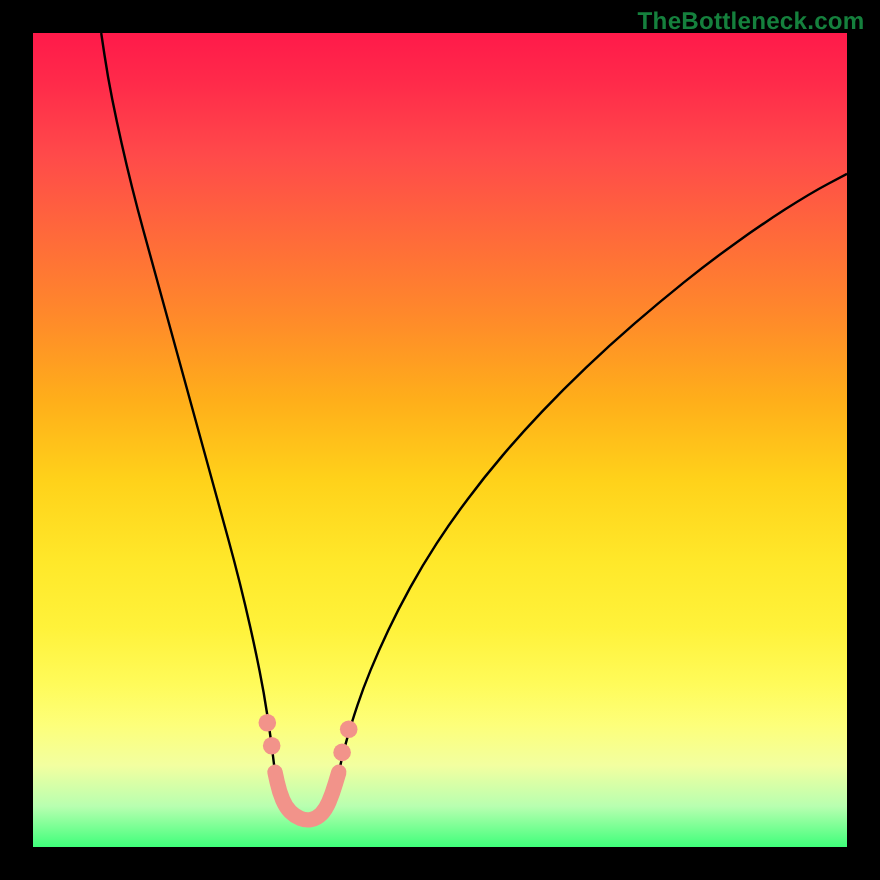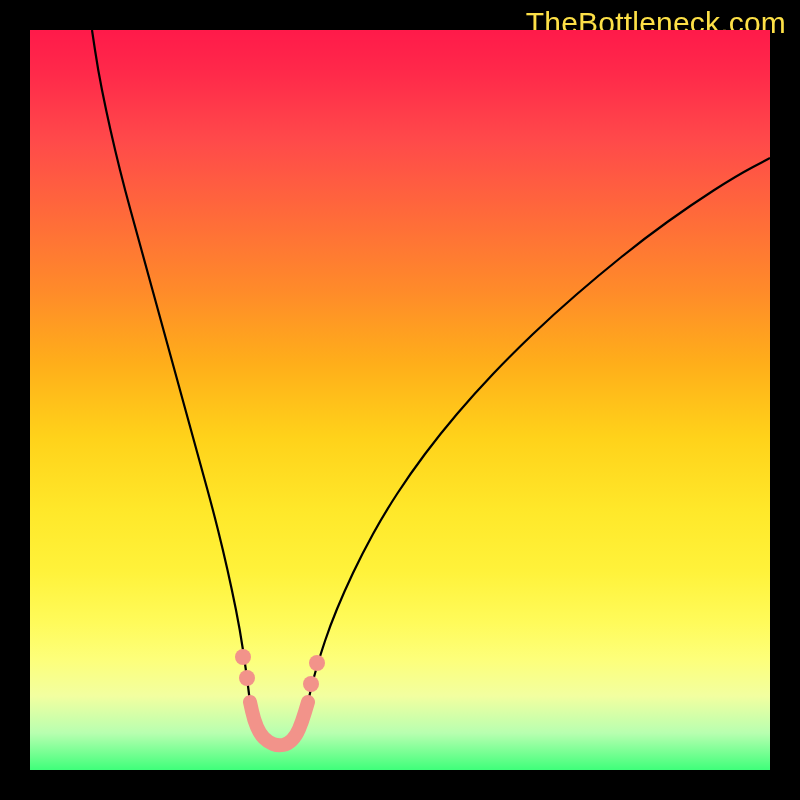--- a/index.html
+++ b/index.html
@@ -42,23 +42,23 @@
       #fdff7a 85%,
       #f2ffa0 90%,
       #b8ffb0 95%,
       #3fff7a 100%
     );
   }
   .watermark {
     position: absolute;
     top: 6px;
     right: 14px;
-    color: #fde047;
-    font-size: 30px;
-    font-weight: 400;
+    color: #15803d;
+    font-size: 22px;
+    font-weight: 700;
     letter-spacing: 0.2px;
     user-select: none;
   }
   svg.curves {
     position: absolute;
     inset: 0;
     width: 100%;
     height: 100%;
   }
 </style>

